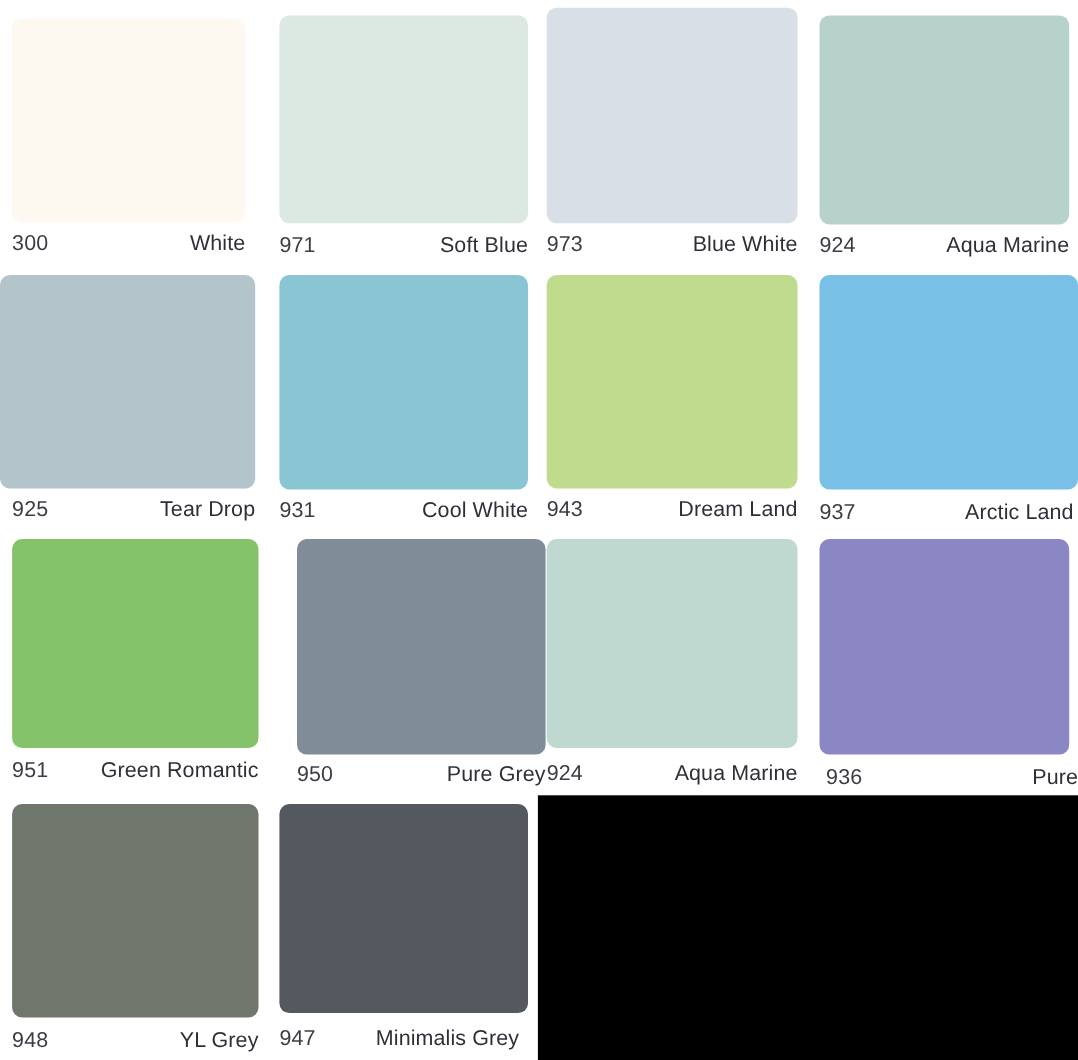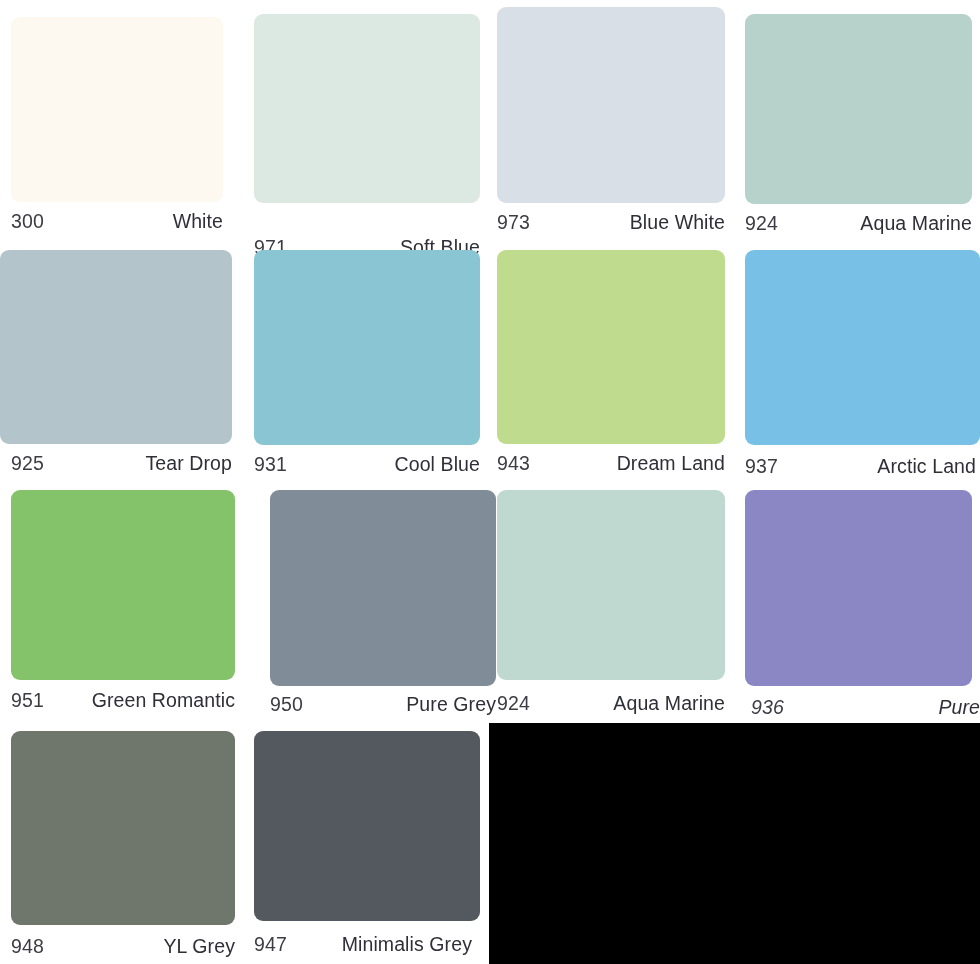--- a/index.html
+++ b/index.html
@@ -65,21 +65,21 @@
 
   <div class="swatch-card" style="left: 0px; top: 0px; width: 980px; height: 964px; pointer-events: none;">
       <div class="swatch-chip" style="pointer-events: auto; left: 11px; top: 17px; width: 212px; height: 185px; background: rgb(253, 248, 240);"></div>
       <div class="swatch-caption" style="pointer-events: auto; left: 11px; top: 212px; width: 212px;">
         <span class="swatch-code">300</span>
         <span class="swatch-name">White</span>
       </div>
     </div>
     <div class="swatch-card" style="left: 0px; top: 0px; width: 980px; height: 964px; pointer-events: none;">
       <div class="swatch-chip" style="pointer-events: auto; left: 254px; top: 14px; width: 226px; height: 189px; background: rgb(220, 233, 226);"></div>
-      <div class="swatch-caption" style="pointer-events: auto; left: 254px; top: 214px; width: 226px; margin-top: 24px;">
+      <div class="swatch-caption" style="pointer-events: auto; left: 254px; top: 214px; width: 226px;">
         <span class="swatch-code">971</span>
         <span class="swatch-name">Soft Blue</span>
       </div>
     </div>
     <div class="swatch-card" style="left: 0px; top: 0px; width: 980px; height: 964px; pointer-events: none;">
       <div class="swatch-chip" style="pointer-events: auto; left: 497px; top: 7px; width: 228px; height: 196px; background: rgb(217, 223, 231);"></div>
       <div class="swatch-caption" style="pointer-events: auto; left: 497px; top: 213px; width: 228px;">
         <span class="swatch-code">973</span>
         <span class="swatch-name">Blue White</span>
       </div>
@@ -95,21 +95,21 @@
       <div class="swatch-chip" style="pointer-events: auto; left: 0px; top: 250px; width: 232px; height: 194px; background: rgb(179, 196, 202);"></div>
       <div class="swatch-caption" style="pointer-events: auto; left: 11px; top: 454px; width: 221px;">
         <span class="swatch-code">925</span>
         <span class="swatch-name">Tear Drop</span>
       </div>
     </div>
     <div class="swatch-card" style="left: 0px; top: 0px; width: 980px; height: 964px; pointer-events: none;">
       <div class="swatch-chip" style="pointer-events: auto; left: 254px; top: 250px; width: 226px; height: 195px; background: rgb(138, 197, 211);"></div>
       <div class="swatch-caption" style="pointer-events: auto; left: 254px; top: 455px; width: 226px; gap: 30px;">
         <span class="swatch-code">931</span>
-        <span class="swatch-name">Cool Blue</span>
+        <span class="swatch-name">Cool White</span>
       </div>
     </div>
     <div class="swatch-card" style="left: 0px; top: 0px; width: 980px; height: 964px; pointer-events: none;">
       <div class="swatch-chip" style="pointer-events: auto; left: 497px; top: 250px; width: 228px; height: 194px; background: rgb(190, 219, 142);"></div>
       <div class="swatch-caption" style="pointer-events: auto; left: 497px; top: 454px; width: 228px;">
         <span class="swatch-code">943</span>
         <span class="swatch-name">Dream Land</span>
       </div>
     </div>
     <div class="swatch-card" style="left: 0px; top: 0px; width: 980px; height: 964px; pointer-events: none;">
@@ -135,21 +135,21 @@
     </div>
     <div class="swatch-card" style="left: 0px; top: 0px; width: 980px; height: 964px; pointer-events: none;">
       <div class="swatch-chip" style="pointer-events: auto; left: 497px; top: 490px; width: 228px; height: 190px; background: rgb(191, 216, 208);"></div>
       <div class="swatch-caption" style="pointer-events: auto; left: 497px; top: 694px; width: 228px;">
         <span class="swatch-code">924</span>
         <span class="swatch-name">Aqua Marine</span>
       </div>
     </div>
     <div class="swatch-card" style="left: 0px; top: 0px; width: 980px; height: 964px; pointer-events: none;">
       <div class="swatch-chip" style="pointer-events: auto; left: 745px; top: 490px; width: 227px; height: 196px; background: rgb(139, 134, 196);"></div>
-      <div class="swatch-caption" style="pointer-events: auto; left: 751px; top: 698px; width: 229px; font-style: italic;">
+      <div class="swatch-caption" style="pointer-events: auto; left: 751px; top: 698px; width: 229px;">
         <span class="swatch-code">936</span>
         <span class="swatch-name">Pure</span>
       </div>
     </div>
     <div class="swatch-card" style="left: 0px; top: 0px; width: 980px; height: 964px; pointer-events: none;">
       <div class="swatch-chip" style="pointer-events: auto; left: 11px; top: 731px; width: 224px; height: 194px; background: rgb(111, 118, 108);"></div>
       <div class="swatch-caption" style="pointer-events: auto; left: 11px; top: 937px; width: 224px; align-items: center;">
         <span class="swatch-code">948</span>
         <span class="swatch-name">YL Grey</span>
       </div>

